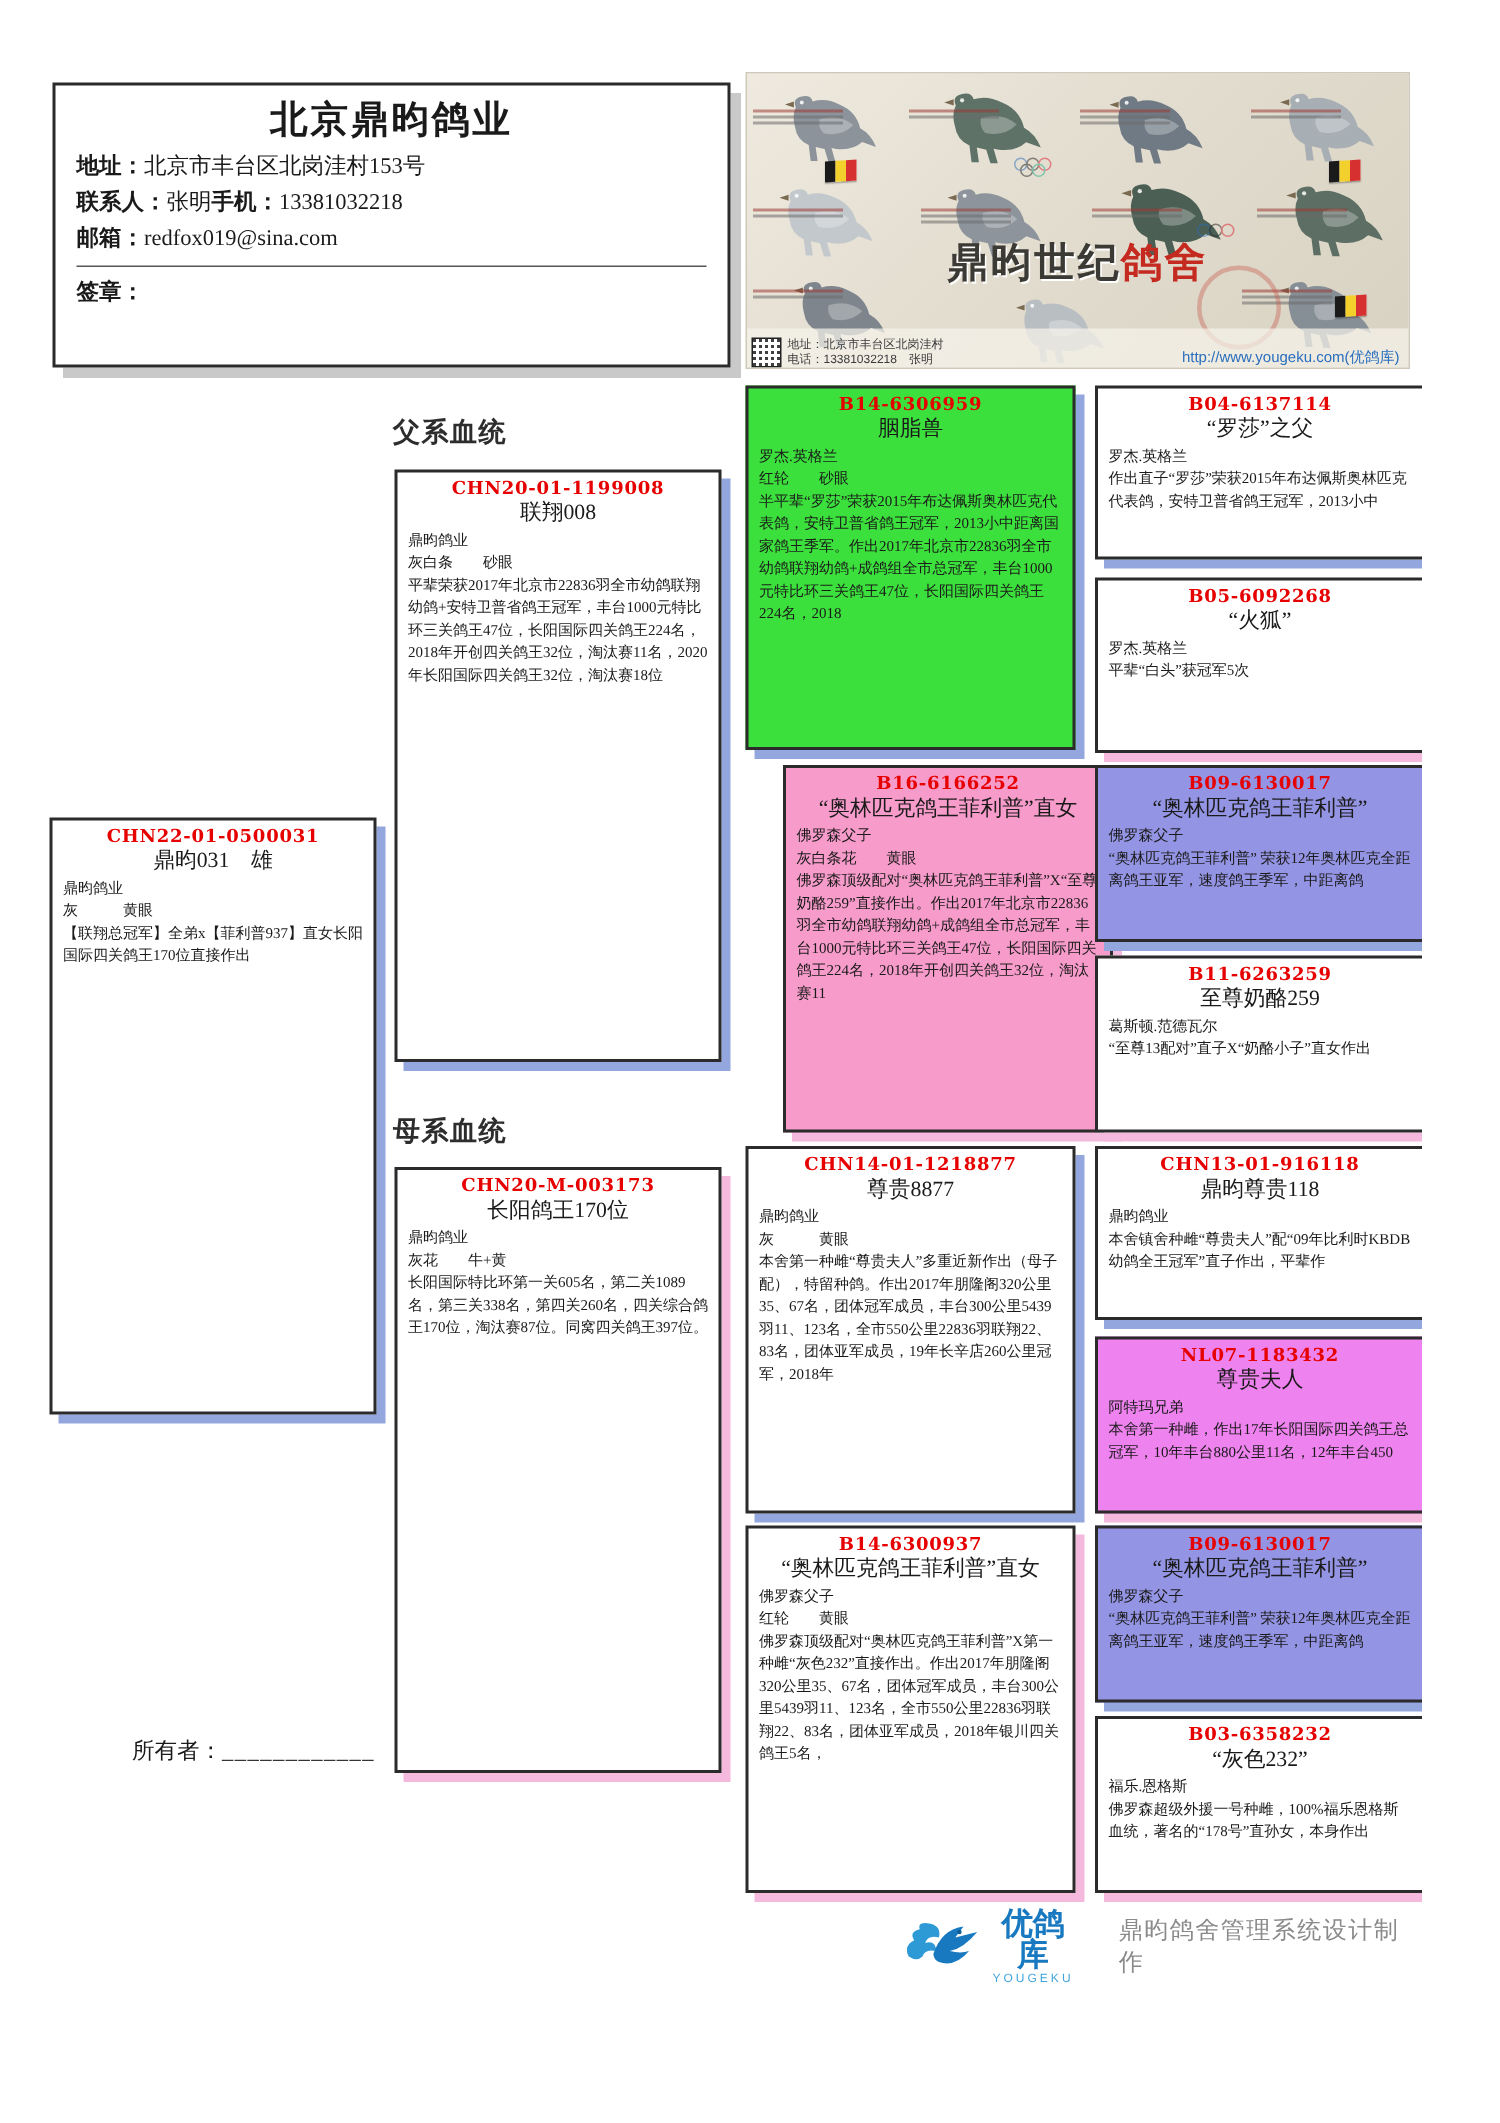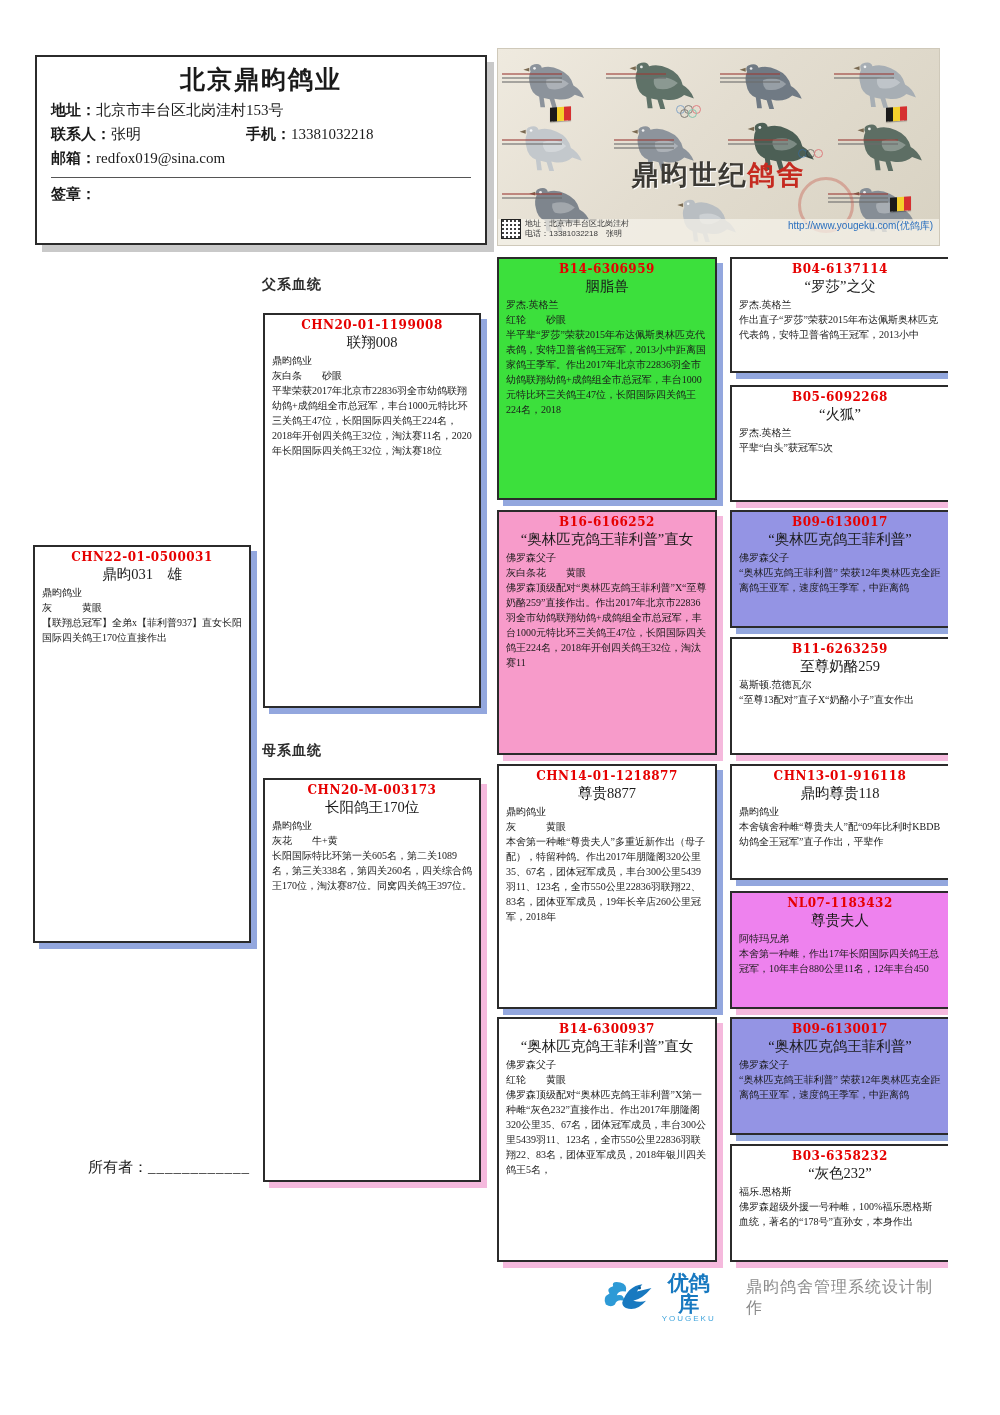--- a/index.html
+++ b/index.html
@@ -10,55 +10,55 @@
   }
   
   #header-box {
     position:absolute; left:35px; top:55px; width:452px; height:190px;
     background:#fff; border:2px solid #2b2b2b; box-shadow:7px 7px 0 #c9c9c9; padding:6px 14px;
   }
   #header-box .title { text-align:center; font-size:25px; font-weight:bold; font-family:"Liberation Sans",sans-serif; letter-spacing:2px; margin-bottom:4px; }
   .hrow { font-size:15px; margin:5px 0; }
   .hrow b { font-family:"Liberation Sans",sans-serif; font-weight:bold; }
   .hrow .val { font-family:"Liberation Serif",serif; }
-  .hrow .phone-group { margin-left:105px; }
+  .hrow .phone-group { }
   #header-box hr { border:none; border-top:1px solid #555; margin:9px 0 7px 0; }
   
   #collage {
     position:absolute; left:497px; top:48px; width:443px; height:198px;
     background:linear-gradient(135deg,#efeadf 0%,#e3ddd0 45%,#d8d2c2 100%);
     border:1px solid #cfc9ba; overflow:hidden;
   }
   .pigeon { position:absolute; }
   .flag { position:absolute; width:21px; height:14px; display:flex; box-shadow:0 1px 1px rgba(0,0,0,.3); transform:skewY(-4deg); }
   .flag i { flex:1; }
   .flag .f1{ background:#1a1a1a; } .flag .f2{ background:#f4d02c; } .flag .f3{ background:#d63030; }
   .cap { position:absolute; width:60px; }
   .cap i { display:block; height:2px; margin:2px 0; background:#9b3b34; opacity:.55; }
   .cap i.g { background:#6b6b6b; }
   #collage-title { position:absolute; left:0; right:0; top:108px; text-align:center; font-weight:bold; font-size:27px; font-family:"DejaVu Serif",serif; letter-spacing:2px; }
   #collage-title .dark { color:#3c3a35; text-shadow:1px 1px 0 #fff; }
   #collage-title .red { color:#c52a20; }
   #collage-seal { position:absolute; left:300px; top:128px; width:56px; height:56px; border:3px solid #c5574a; border-radius:50%; opacity:.38; }
-  #collage-bottom { position:absolute; left:0; right:0; bottom:0; height:26px; background:rgba(245,242,234,.72); display:flex; align-items:flex-start; }
+  #collage-bottom { position:absolute; left:0; right:0; bottom:0; height:26px; background:rgba(245,242,234,.72); display:flex; align-items:flex-end; }
   #qr { width:20px; height:20px; margin:0 4px 0 3px; background:
         repeating-linear-gradient(0deg,#222 0 2px,#fff 2px 4px),
         repeating-linear-gradient(90deg,#222 0 2px,#fff 2px 4px); background-blend-mode:screen; border:1px solid #222; }
   #collage-contact { font-size:8px; line-height:1.25; color:#3a3a3a; font-family:"Liberation Sans",sans-serif; }
   #collage-url { margin-left:auto; margin-right:6px; font-size:10px; color:#2a6fbe; font-family:"Liberation Sans",sans-serif; }
   .oring { position:absolute; opacity:.5; }
   .oring i { position:absolute; width:9px; height:9px; border:1.5px solid; border-radius:50%; top:0; }
   
-  .branch-label { position:absolute; font-family:"Liberation Sans",sans-serif; font-weight:bold; font-size:14px; color:#2d2d2d; letter-spacing:1px; }
+  .branch-label { position:absolute; font-family:"Liberation Sans",sans-serif; font-weight:bold; font-size:18px; color:#2d2d2d; letter-spacing:1px; }
   
   .pbox { position:absolute; background:#fff; border:2px solid #2b2b2b; padding:3px 7px 4px 7px; overflow:hidden; }
   .sh-blue { box-shadow:6px 6px 0 #93a7de; }
   .sh-pink { box-shadow:6px 6px 0 #f5b9dd; }
   .bg-green { background:#3ce03c; }
-  .bg-pink { background:#f79bca; }
+  .bg-pink { background:#f79bca;margin-left:25px; }
   .bg-purple { background:#9494e4; }
   .bg-violet { background:#ee82ee; }
   .ring { text-align:center; font-weight:bold; color:#e60000; font-size:12px; font-family:"DejaVu Serif",serif; letter-spacing:.5px; }
   .pname { text-align:center; font-size:14.5px; line-height:1.45; }
   .pbody { font-size:10px; line-height:1.5; text-align:left; }
   
   #owner { position:absolute; left:88px; top:1158px; font-size:15px; }
   #owner .blank { letter-spacing:1px; }
   
   #footer { position:absolute; left:600px; top:1272px; display:flex; align-items:center; }
@@ -245,21 +245,21 @@
       <div>【联翔总冠军】全弟x【菲利普937】直女长阳国际四关鸽王170位直接作出</div>
     </div>
   </div>
 
   <div class="pbox sh-blue" style="left:263px;top:313px;width:218px;height:395px">
     <div class="ring">CHN20-01-1199008</div>
     <div class="pname">联翔008</div>
     <div class="pbody">
       <div>鼎昀鸽业</div>
       <div>灰白条　　砂眼</div>
-      <div>平辈荣获2017年北京市22836羽全市幼鸽联翔幼鸽+成鸽组全市总冠军，丰台1000元特比环三关鸽王47位，长阳国际四关鸽王224名，2018年开创四关鸽王32位，淘汰赛11名，2020年长阳国际四关鸽王32位，淘汰赛18位</div>
+      <div>平辈荣获2017年北京市22836羽全市幼鸽联翔幼鸽+安特卫普省鸽王冠军，丰台1000元特比环三关鸽王47位，长阳国际四关鸽王224名，2018年开创四关鸽王32位，淘汰赛11名，2020年长阳国际四关鸽王32位，淘汰赛18位</div>
     </div>
   </div>
 
   <div class="pbox sh-pink" style="left:263px;top:778px;width:218px;height:404px">
     <div class="ring">CHN20-M-003173</div>
     <div class="pname">长阳鸽王170位</div>
     <div class="pbody">
       <div>鼎昀鸽业</div>
       <div>灰花　　牛+黄</div>
       <div>长阳国际特比环第一关605名，第二关1089名，第三关338名，第四关260名，四关综合鸽王170位，淘汰赛87位。同窝四关鸽王397位。</div>

